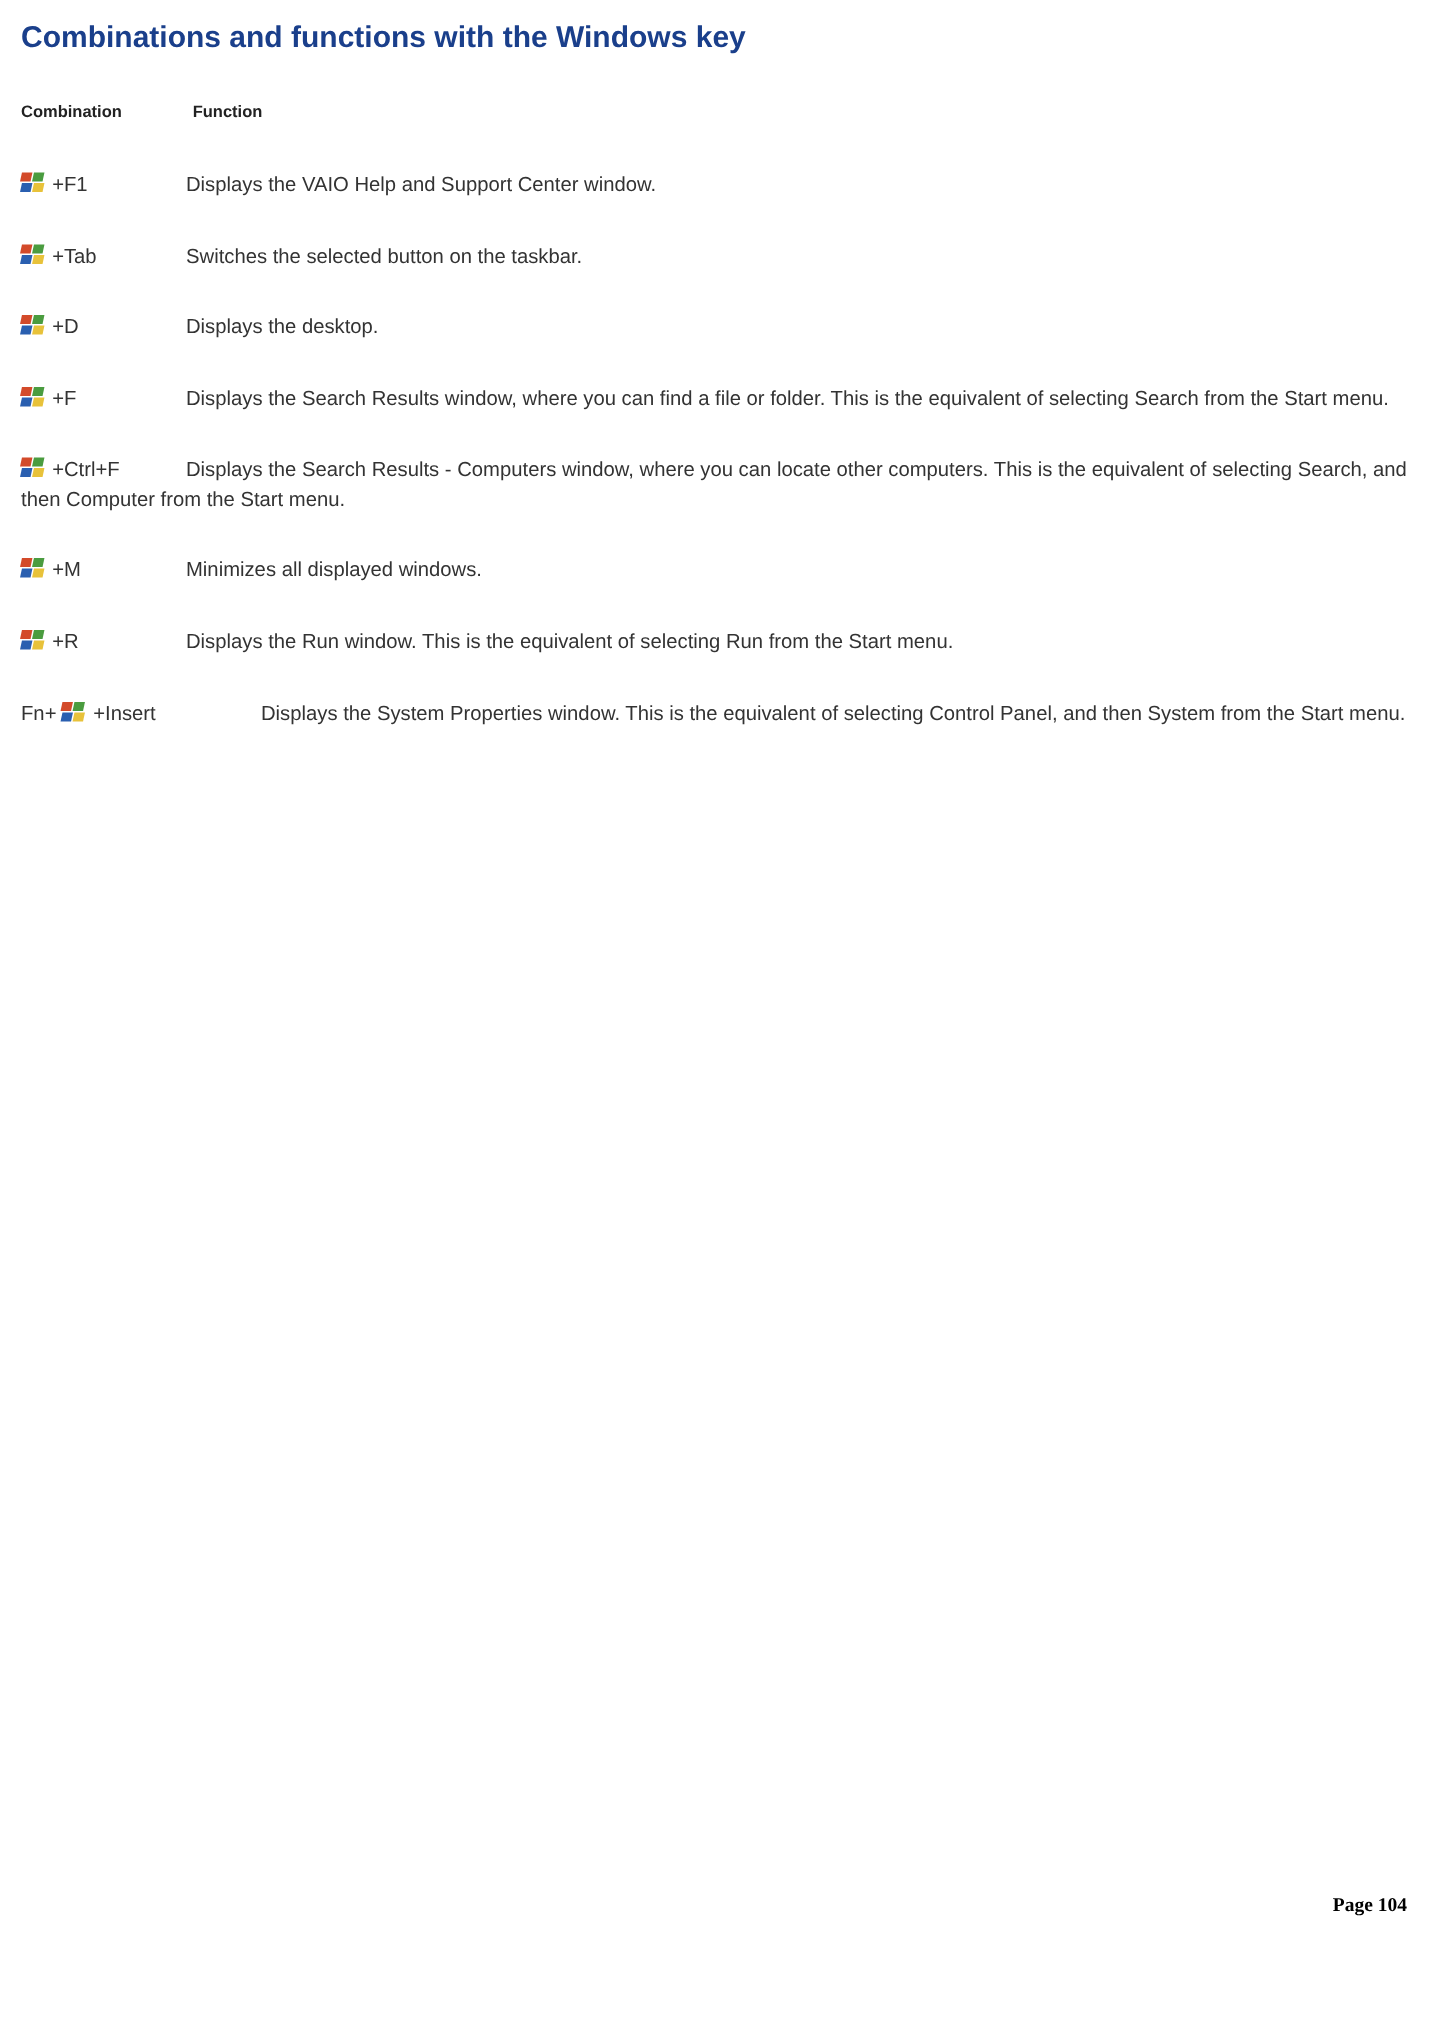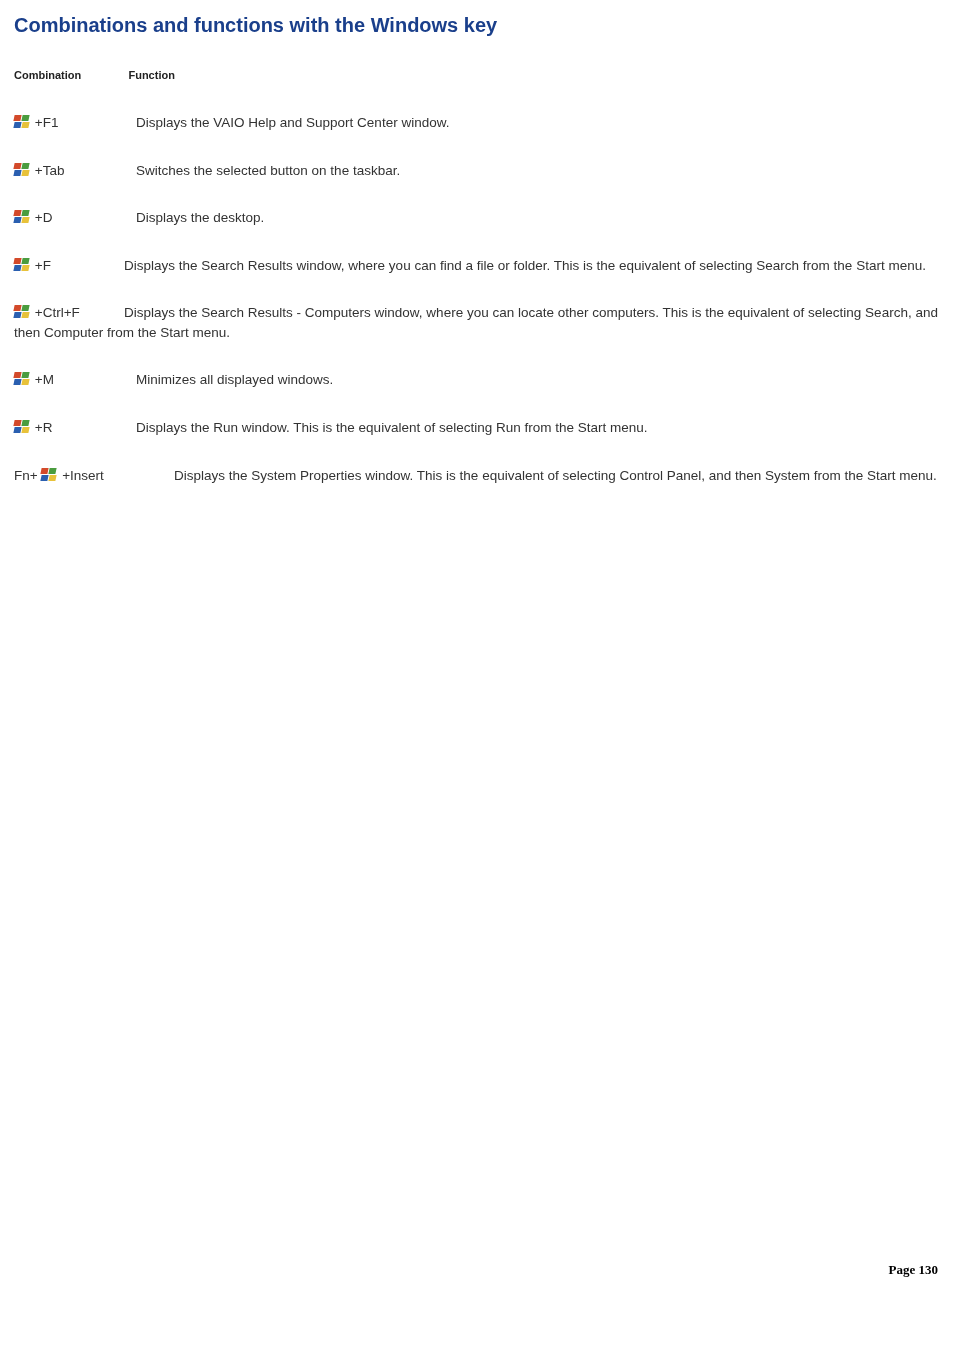--- a/index.html
+++ b/index.html
@@ -36,21 +36,21 @@
   .head-row .col2 { }
 
   .entry {
     font-size: 13.5px;
     color: #333;
     line-height: 1.45;
     margin-bottom: 28px;
   }
   .entry.tabular .combo {
     display: inline-block;
-    width: 122px;
+    width: 110px;
     vertical-align: top;
   }
   .entry.tabular .func {
     display: inline-block;
     vertical-align: top;
     max-width: 800px;
   }
   .combo-inline {
     white-space: nowrap;
   }
@@ -101,15 +101,15 @@
       <div class="entry tabular"><span class="combo"><span class="winflag"><span class="q1"></span><span class="q2"></span><span class="q3"></span><span class="q4"></span></span><span> +Tab</span></span><span class="func">Switches the selected button on the taskbar.</span></div>
       <div class="entry tabular"><span class="combo"><span class="winflag"><span class="q1"></span><span class="q2"></span><span class="q3"></span><span class="q4"></span></span><span> +D</span></span><span class="func">Displays the desktop.</span></div>
       <div class="entry"><span class="combo-inline" style="display: inline-block; min-width: 110px;"><span class="winflag"><span class="q1"></span><span class="q2"></span><span class="q3"></span><span class="q4"></span></span><span> +F</span></span><span>Displays the Search Results window, where you can find a file or folder. This is the equivalent of selecting Search from the Start menu.</span></div>
       <div class="entry"><span class="combo-inline" style="display: inline-block; min-width: 110px;"><span class="winflag"><span class="q1"></span><span class="q2"></span><span class="q3"></span><span class="q4"></span></span><span> +Ctrl+F</span></span><span>Displays the Search Results - Computers window, where you can locate other computers. This is the equivalent of selecting Search, and then Computer from the Start menu.</span></div>
       <div class="entry tabular"><span class="combo"><span class="winflag"><span class="q1"></span><span class="q2"></span><span class="q3"></span><span class="q4"></span></span><span> +M</span></span><span class="func">Minimizes all displayed windows.</span></div>
       <div class="entry tabular"><span class="combo"><span class="winflag"><span class="q1"></span><span class="q2"></span><span class="q3"></span><span class="q4"></span></span><span> +R</span></span><span class="func">Displays the Run window. This is the equivalent of selecting Run from the Start menu.</span></div>
       <div class="entry"><span class="combo-inline" style="display: inline-block; min-width: 160px;"><span>Fn+ </span><span class="winflag"><span class="q1"></span><span class="q2"></span><span class="q3"></span><span class="q4"></span></span><span>  +Insert</span></span><span>Displays the System Properties window. This is the equivalent of selecting Control Panel, and then System from the Start menu.</span></div>
     </div>
 
   <div class="footer">
-    <b>Page </b><b>130</b>
+    <b>Page </b><b>104</b>
   </div>
 </div>
 
 </body></html>

